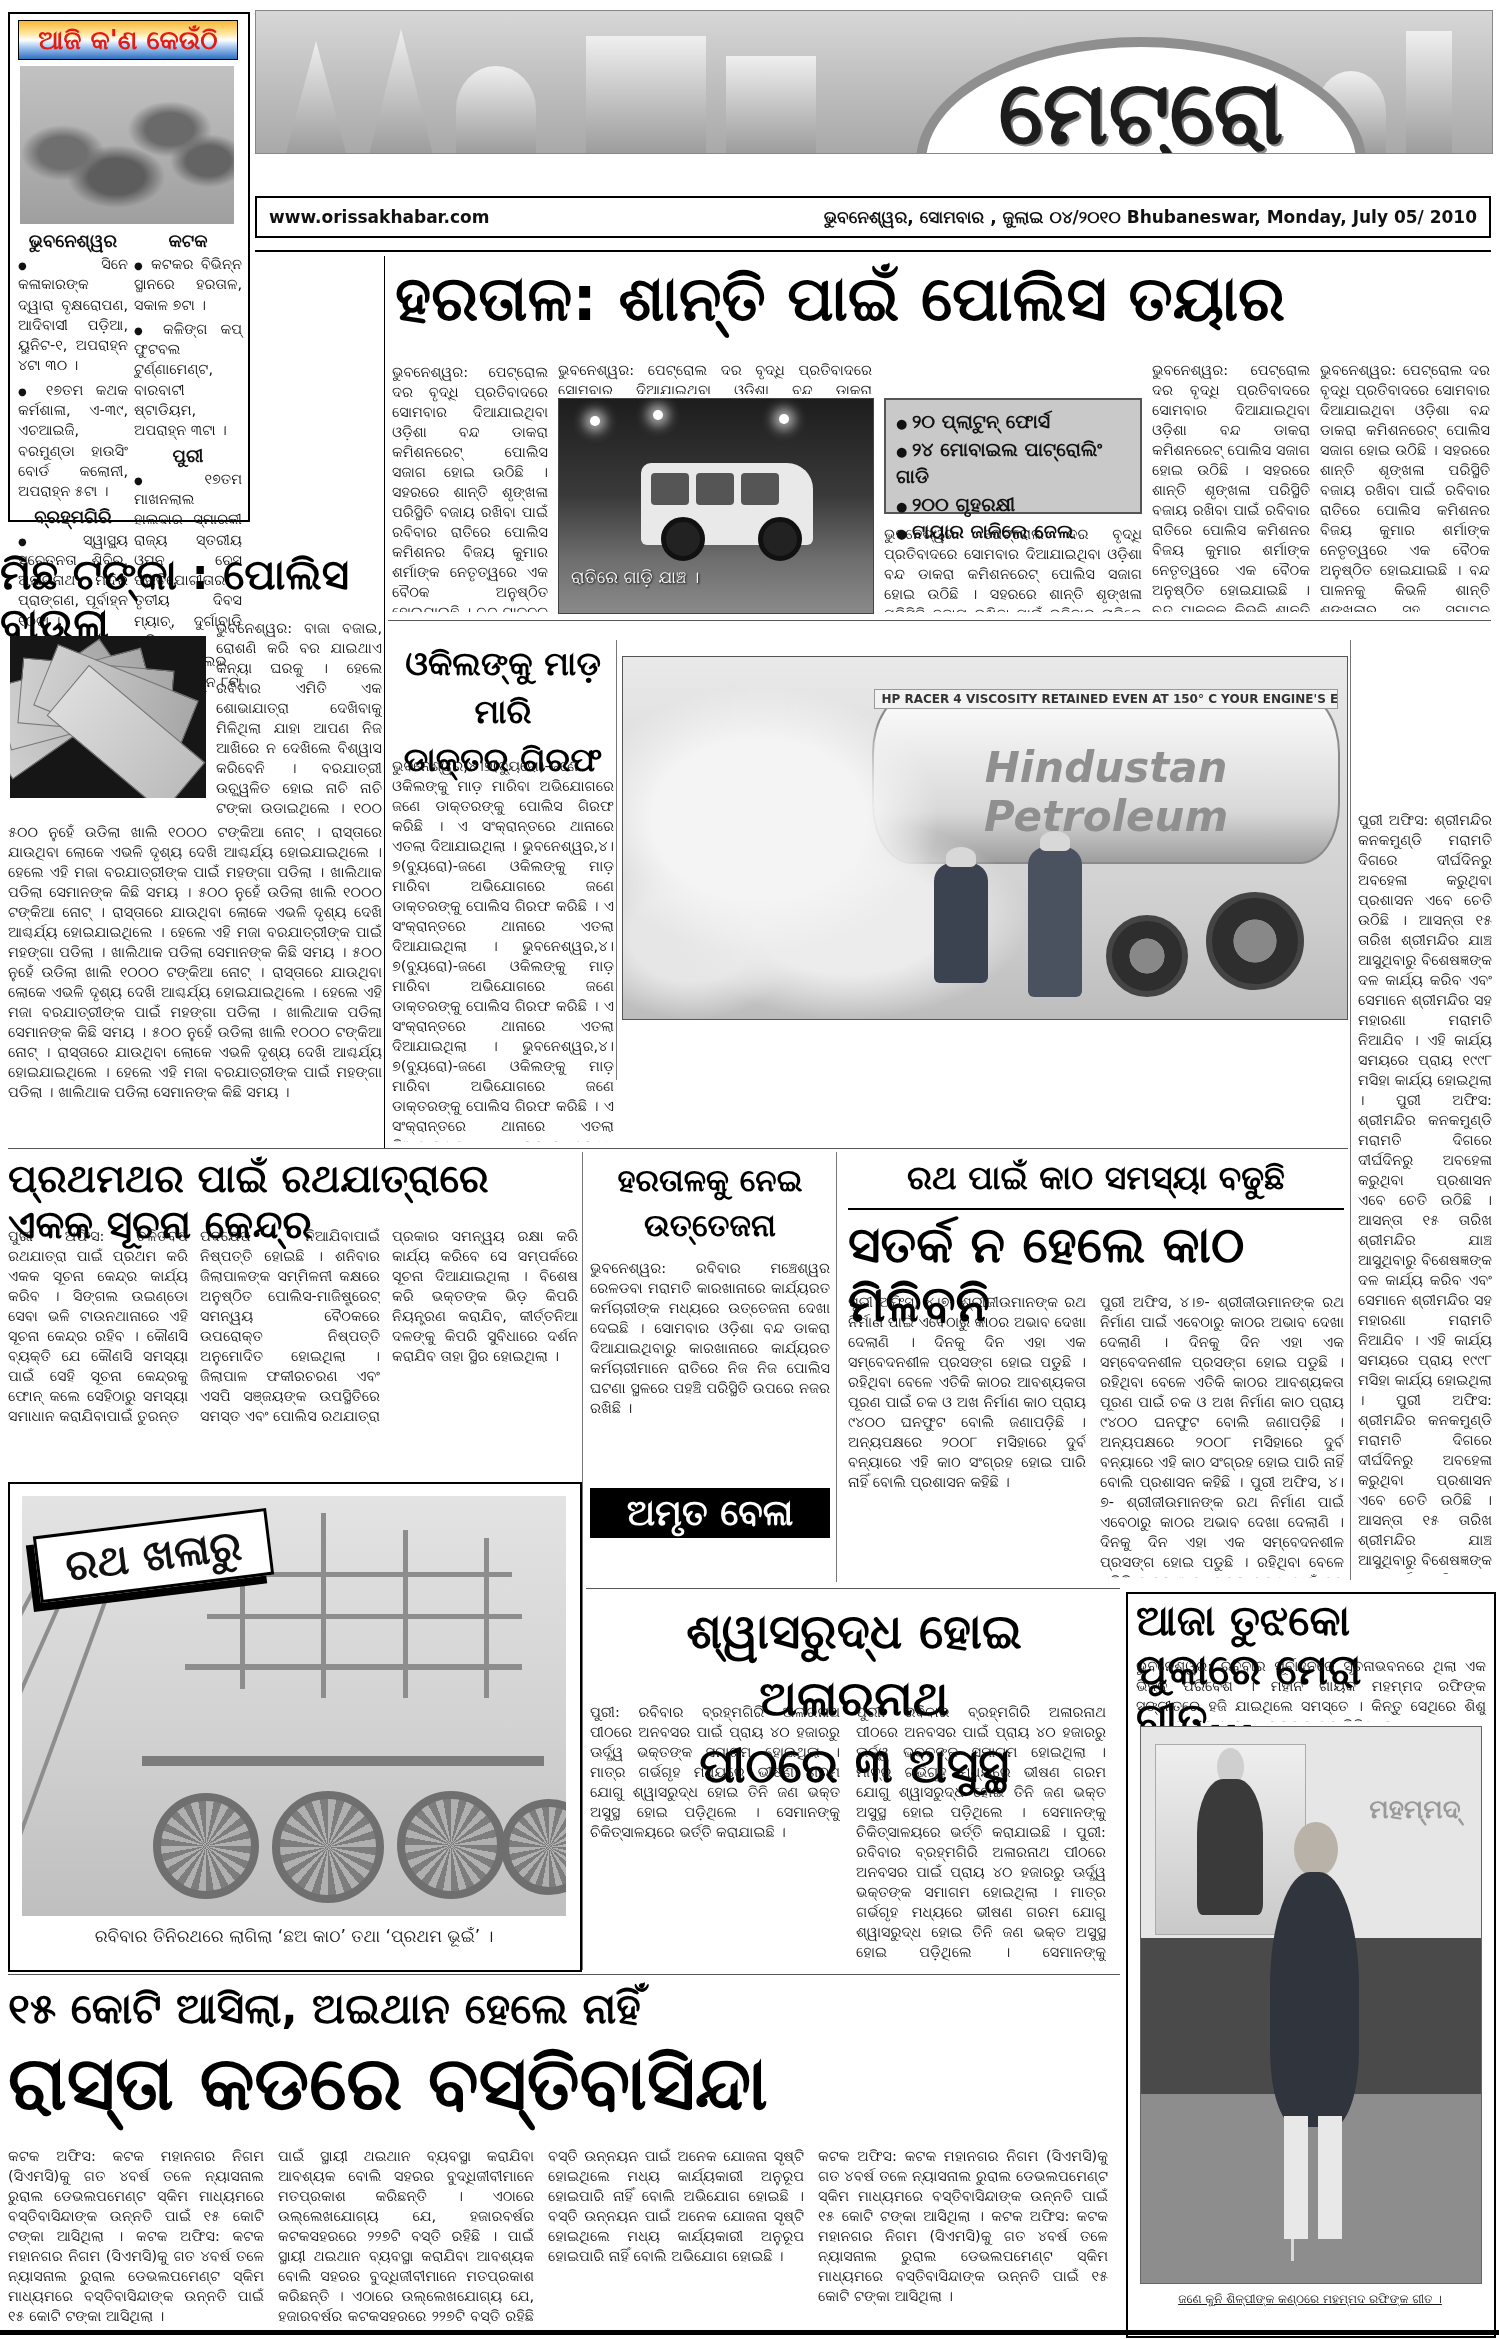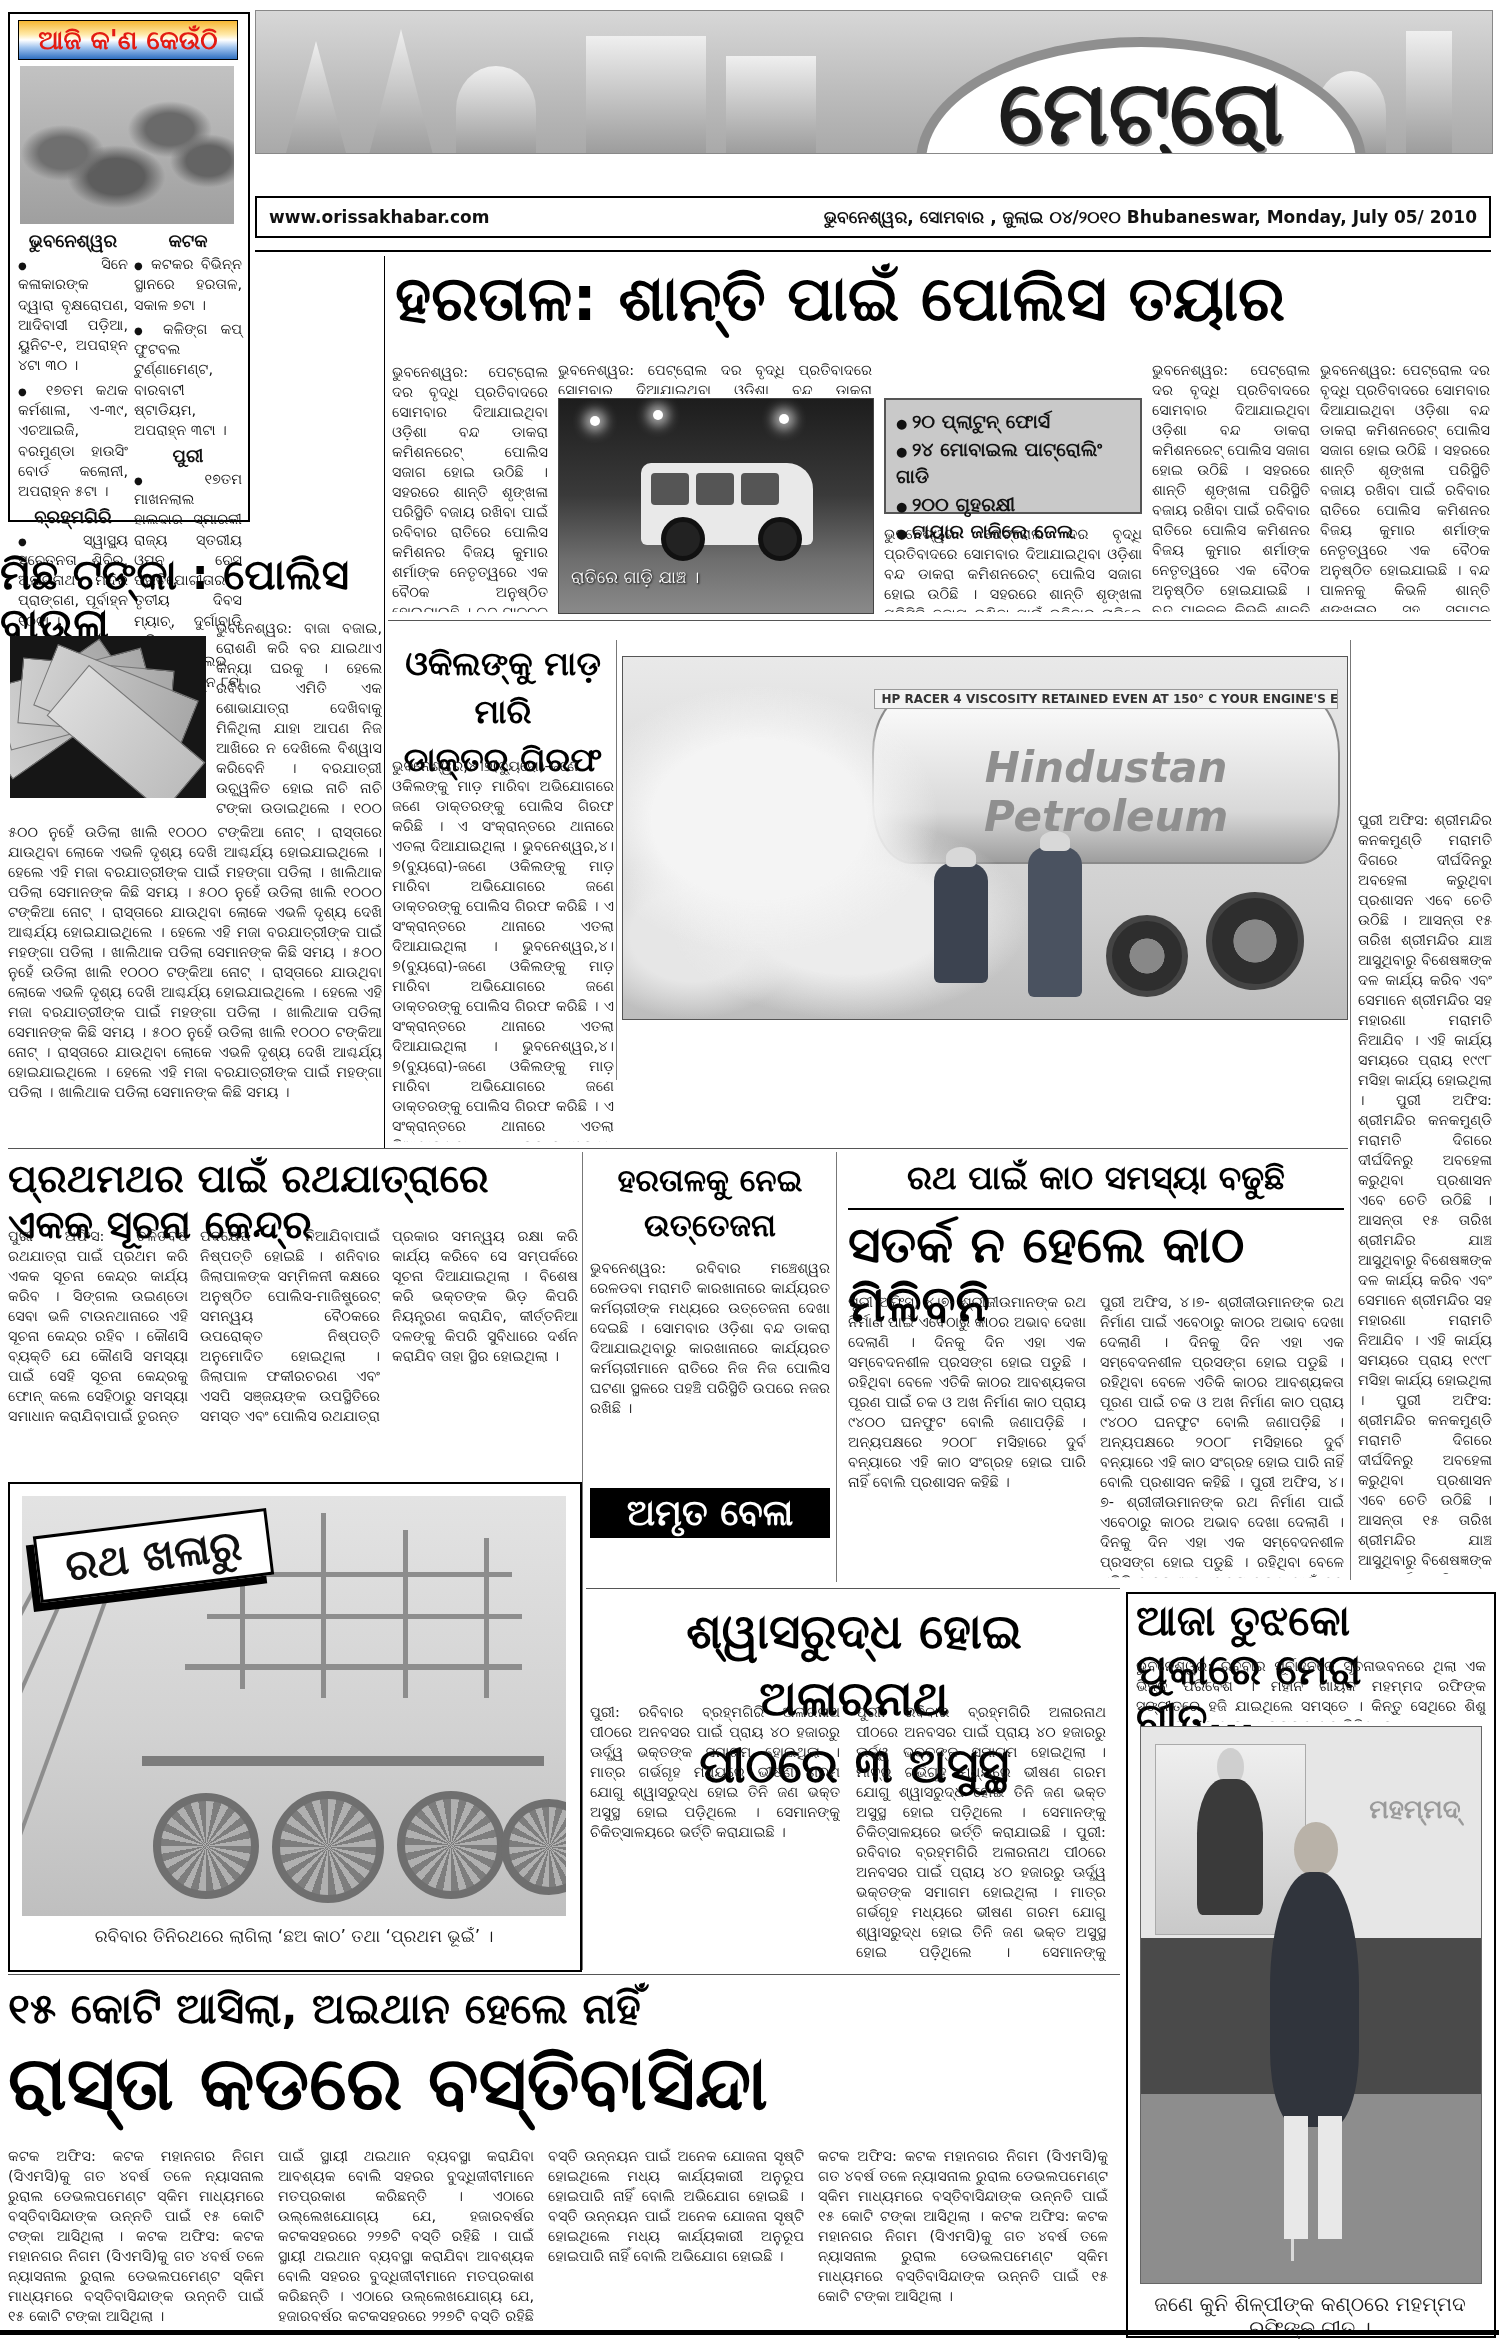--- a/index.html
+++ b/index.html
@@ -252,21 +252,21 @@
         <div id="rafi-head"></div>
         <div id="rafi-suit"></div>
       </div>
       <div id="banner-txt">ମହମ୍ମଦ୍</div>
       <div class="mic-line" style="left:44%;top:38%;height:58%;"></div>
       <div id="girl-head"></div>
       <div id="girl"></div>
       <div class="leg" style="left:42%;top:70%;"></div>
       <div class="leg" style="left:52%;top:70%;"></div>
     </div>
-    <div class="abs caption" style="left:12px;top:698px;width:340px;text-align:center;font-size:20px;">ଜଣେ କୁନି ଶିଳ୍ପୀଙ୍କ କଣ୍ଠରେ ମହମ୍ମଦ ରଫିଙ୍କ ଗୀତ ।</div>
+    <div class="abs caption" style="left:12px;top:698px;width:340px;text-align:center;font-size:12px;text-decoration:underline;">ଜଣେ କୁନି ଶିଳ୍ପୀଙ୍କ କଣ୍ଠରେ ମହମ୍ମଦ ରଫିଙ୍କ ଗୀତ ।</div>
   </div>
 
   <div class="rule-h" style="left:8px;top:1974px;width:1112px;height:1px;background:#555;"></div>
   <div class="abs kicker" style="left:8px;top:1984px;width:700px;height:52px;font-size:42px;">୧୫ କୋଟି ଆସିଲା, ଅଇଥାନ ହେଲେ ନାହିଁ</div>
   <div class="abs headline" style="left:8px;top:2040px;width:820px;height:92px;font-size:74px;">ରାସ୍ତା କଡରେ ବସ୍ତିବାସିନ୍ଦା</div>
   <div class="abs body-txt" style="left:8px;top:2146px;width:256px;height:178px;">କଟକ ଅଫିସ: କଟକ ମହାନଗର ନିଗମ (ସିଏମସି)କୁ ଗତ ୪ବର୍ଷ ତଳେ ନ୍ୟାସନାଲ ରୁରାଲ ଡେଭଲପମେଣ୍ଟ ସ୍କିମ ମାଧ୍ୟମରେ ବସ୍ତିବାସିନ୍ଦାଙ୍କ ଉନ୍ନତି ପାଇଁ ୧୫ କୋଟି ଟଙ୍କା ଆସିଥିଲା । କଟକ ଅଫିସ: କଟକ ମହାନଗର ନିଗମ (ସିଏମସି)କୁ ଗତ ୪ବର୍ଷ ତଳେ ନ୍ୟାସନାଲ ରୁରାଲ ଡେଭଲପମେଣ୍ଟ ସ୍କିମ ମାଧ୍ୟମରେ ବସ୍ତିବାସିନ୍ଦାଙ୍କ ଉନ୍ନତି ପାଇଁ ୧୫ କୋଟି ଟଙ୍କା ଆସିଥିଲା ।</div>
   <div class="abs body-txt" style="left:278px;top:2146px;width:256px;height:178px;">ପାଇଁ ସ୍ଥାୟୀ ଥଇଥାନ ବ୍ୟବସ୍ଥା କରାଯିବା ଆବଶ୍ୟକ ବୋଲି ସହରର ବୁଦ୍ଧିଜୀବୀମାନେ ମତପ୍ରକାଶ କରିଛନ୍ତି । ଏଠାରେ ଉଲ୍ଲେଖଯୋଗ୍ୟ ଯେ, ହଜାରବର୍ଷର କଟକସହରରେ ୨୨୭ଟି ବସ୍ତି ରହିଛି । ପାଇଁ ସ୍ଥାୟୀ ଥଇଥାନ ବ୍ୟବସ୍ଥା କରାଯିବା ଆବଶ୍ୟକ ବୋଲି ସହରର ବୁଦ୍ଧିଜୀବୀମାନେ ମତପ୍ରକାଶ କରିଛନ୍ତି । ଏଠାରେ ଉଲ୍ଲେଖଯୋଗ୍ୟ ଯେ, ହଜାରବର୍ଷର କଟକସହରରେ ୨୨୭ଟି ବସ୍ତି ରହିଛି ।</div>
   <div class="abs body-txt" style="left:548px;top:2146px;width:256px;height:178px;">ବସ୍ତି ଉନ୍ନୟନ ପାଇଁ ଅନେକ ଯୋଜନା ସୃଷ୍ଟି ହୋଇଥିଲେ ମଧ୍ୟ କାର୍ଯ୍ୟକାରୀ ଅନୁରୂପ ହୋଇପାରି ନାହିଁ ବୋଲି ଅଭିଯୋଗ ହୋଇଛି । ବସ୍ତି ଉନ୍ନୟନ ପାଇଁ ଅନେକ ଯୋଜନା ସୃଷ୍ଟି ହୋଇଥିଲେ ମଧ୍ୟ କାର୍ଯ୍ୟକାରୀ ଅନୁରୂପ ହୋଇପାରି ନାହିଁ ବୋଲି ଅଭିଯୋଗ ହୋଇଛି ।</div>
   <div class="abs body-txt" style="left:818px;top:2146px;width:290px;height:178px;">କଟକ ଅଫିସ: କଟକ ମହାନଗର ନିଗମ (ସିଏମସି)କୁ ଗତ ୪ବର୍ଷ ତଳେ ନ୍ୟାସନାଲ ରୁରାଲ ଡେଭଲପମେଣ୍ଟ ସ୍କିମ ମାଧ୍ୟମରେ ବସ୍ତିବାସିନ୍ଦାଙ୍କ ଉନ୍ନତି ପାଇଁ ୧୫ କୋଟି ଟଙ୍କା ଆସିଥିଲା । କଟକ ଅଫିସ: କଟକ ମହାନଗର ନିଗମ (ସିଏମସି)କୁ ଗତ ୪ବର୍ଷ ତଳେ ନ୍ୟାସନାଲ ରୁରାଲ ଡେଭଲପମେଣ୍ଟ ସ୍କିମ ମାଧ୍ୟମରେ ବସ୍ତିବାସିନ୍ଦାଙ୍କ ଉନ୍ନତି ପାଇଁ ୧୫ କୋଟି ଟଙ୍କା ଆସିଥିଲା ।</div>
 

